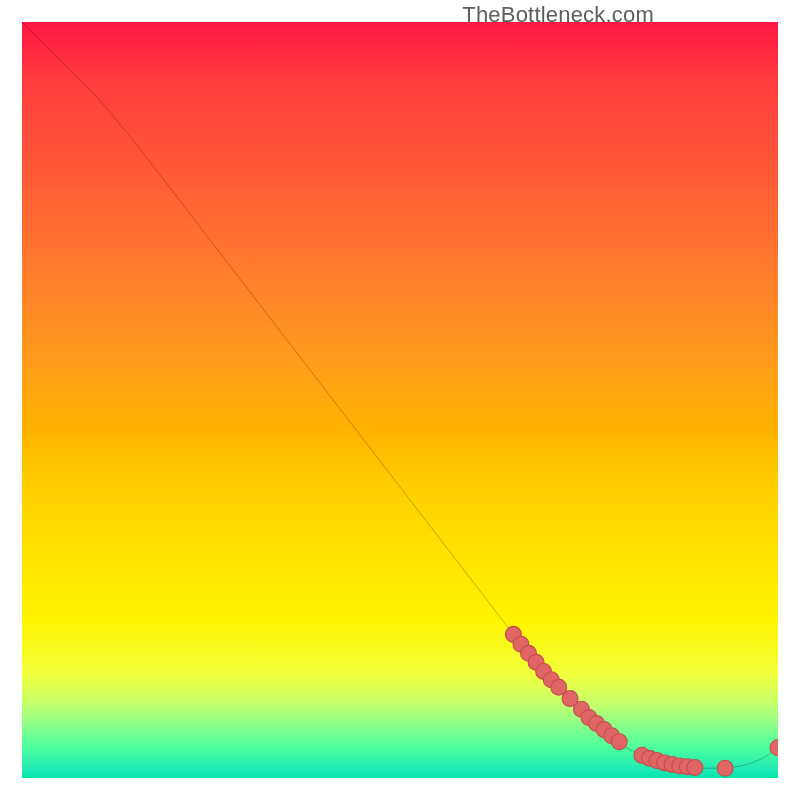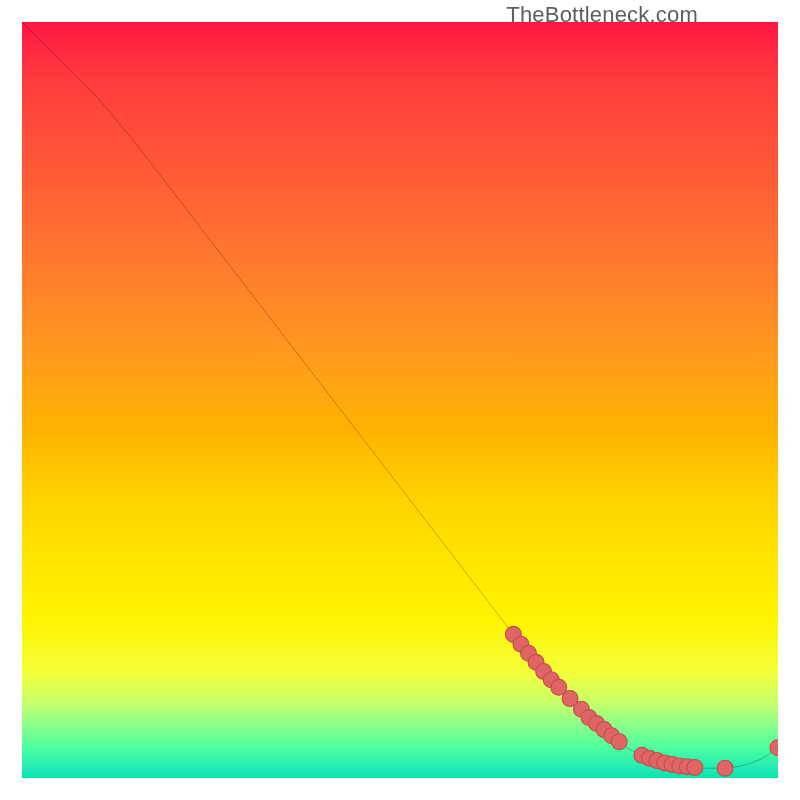--- a/index.html
+++ b/index.html
@@ -8,21 +8,20 @@
     width: 800px;
     height: 800px;
     overflow: hidden;
     font-family: Arial, Helvetica, sans-serif;
   }
   .chart-wrap {
     position: relative;
     width: 664px;
     height: 800px;
     background: #ffffff;
-    padding-left: 44px;
   }
   .plot-area {
     position: absolute;
     left: 22px;
     top: 22px;
     width: 756px;
     height: 756px;
     background: linear-gradient(to bottom,
       #ff1744 0%,
       #ff3d3d 8%,

